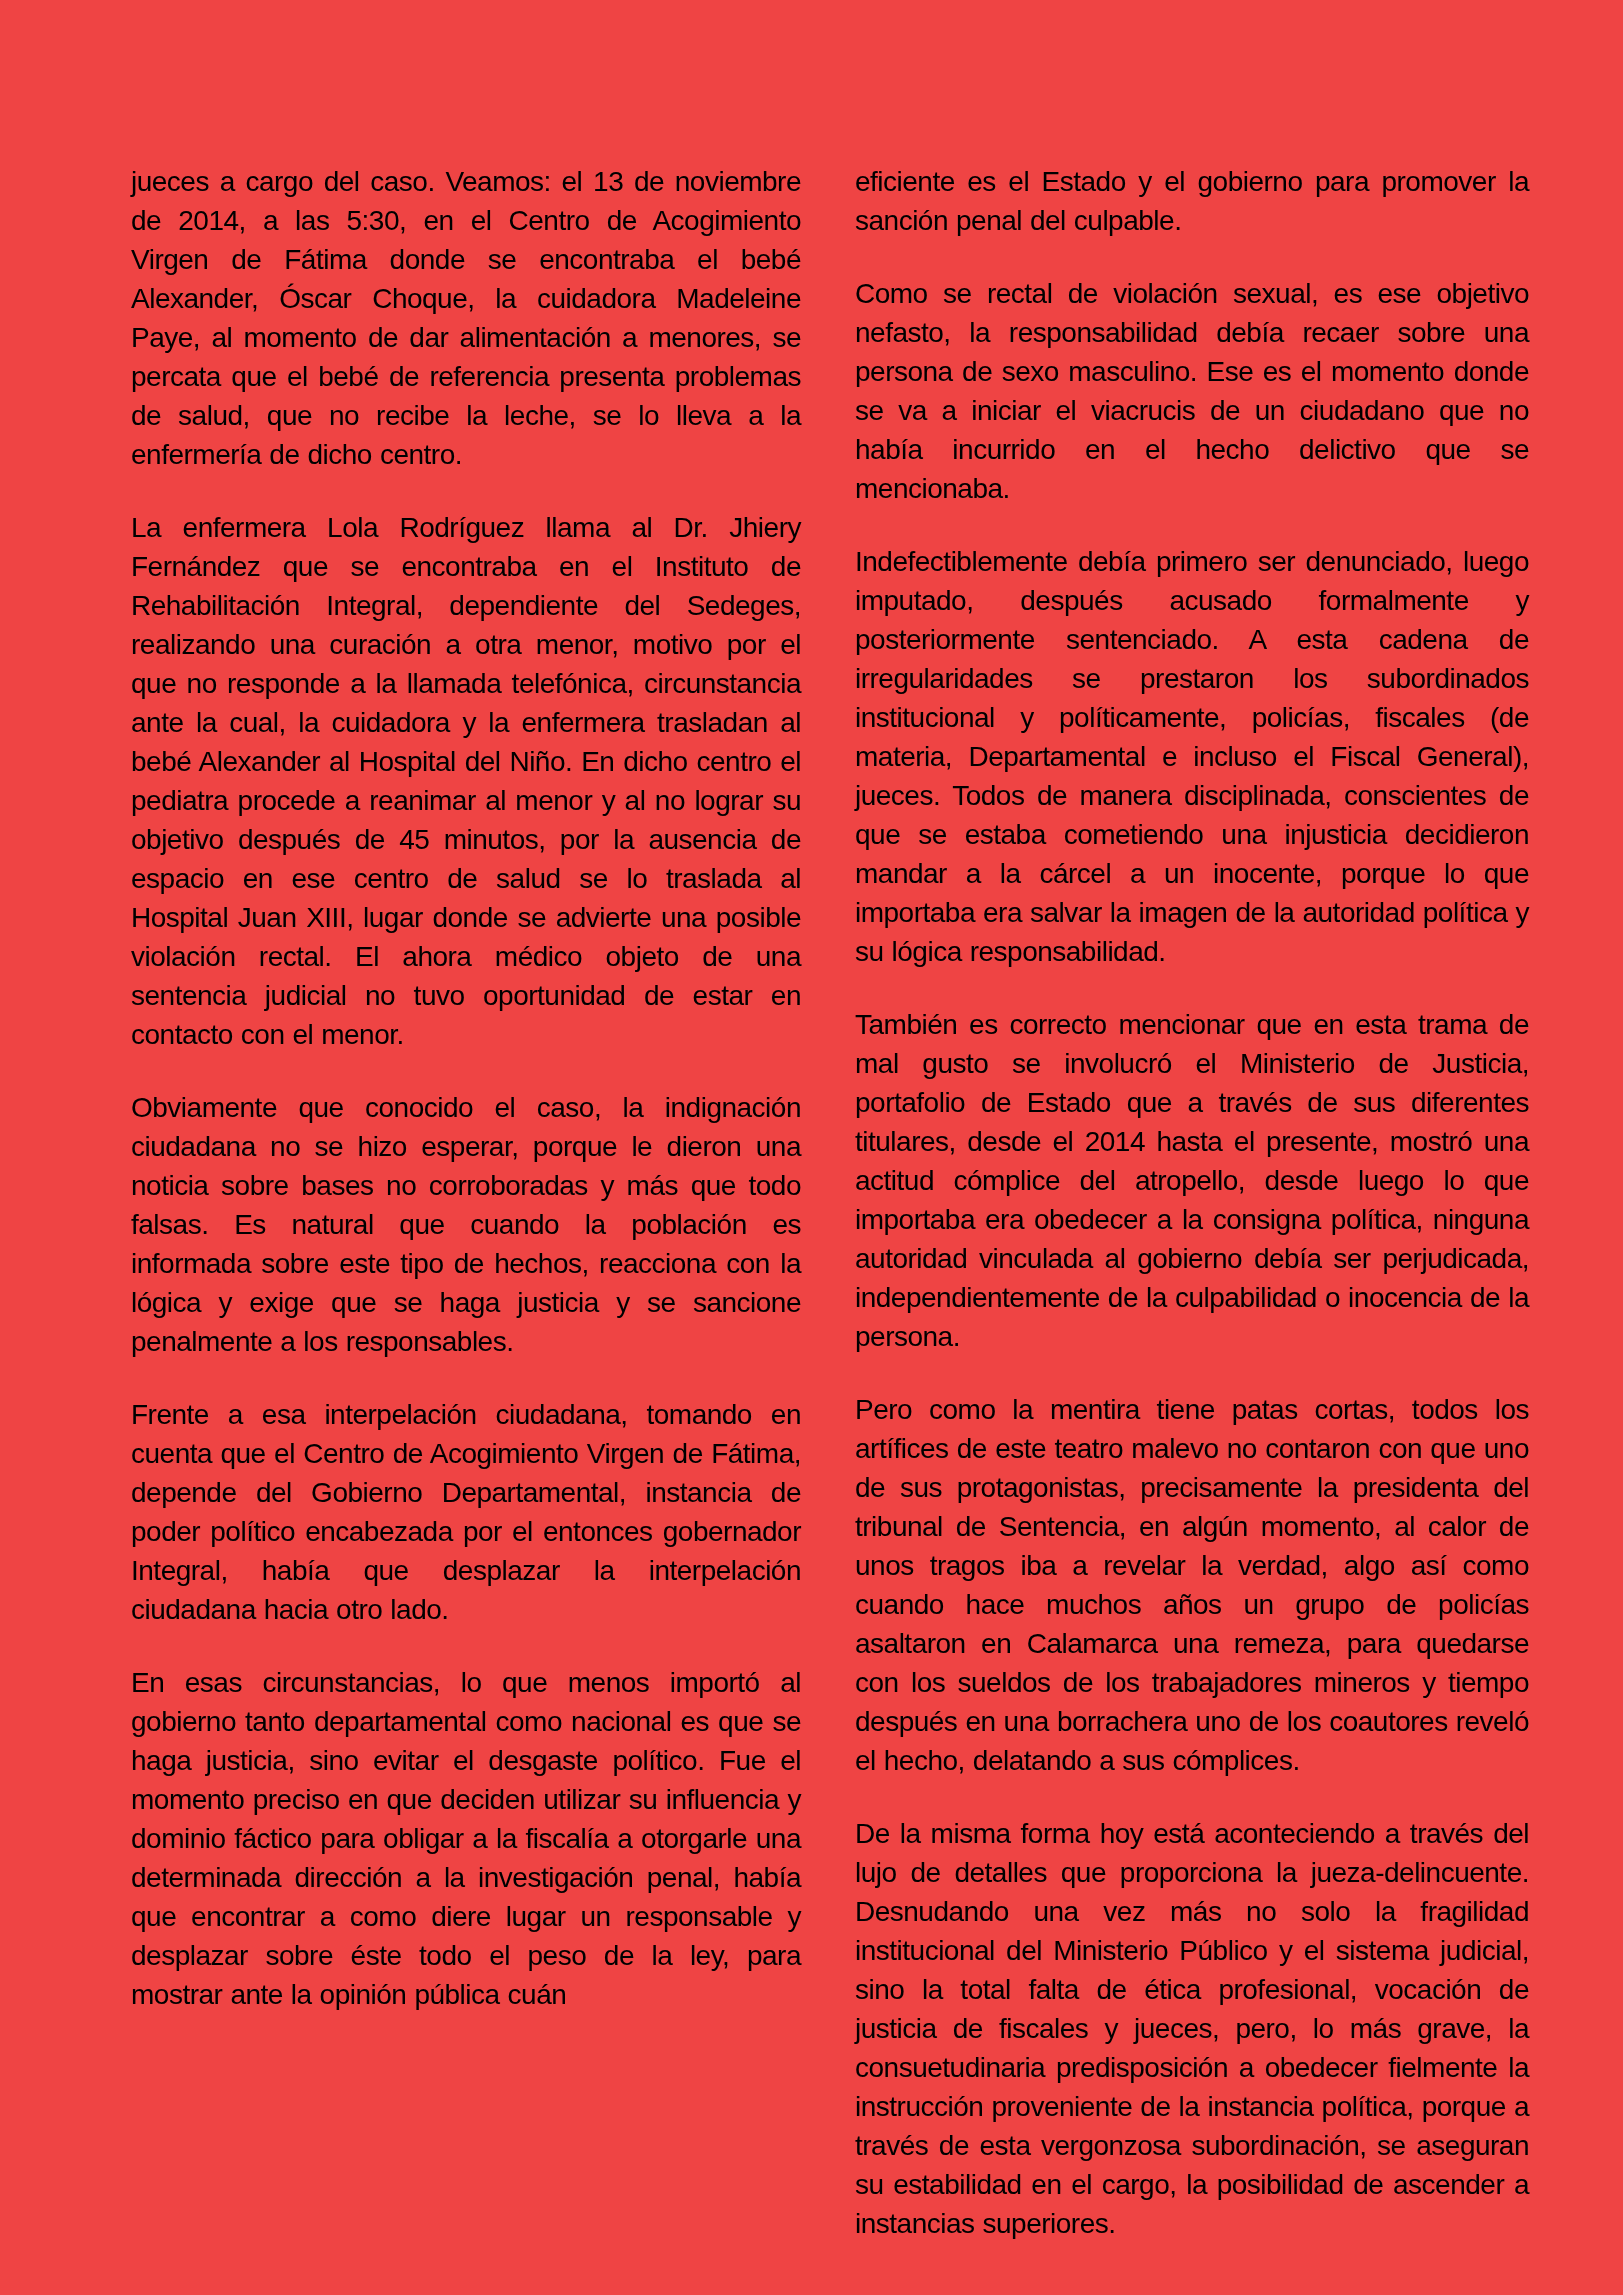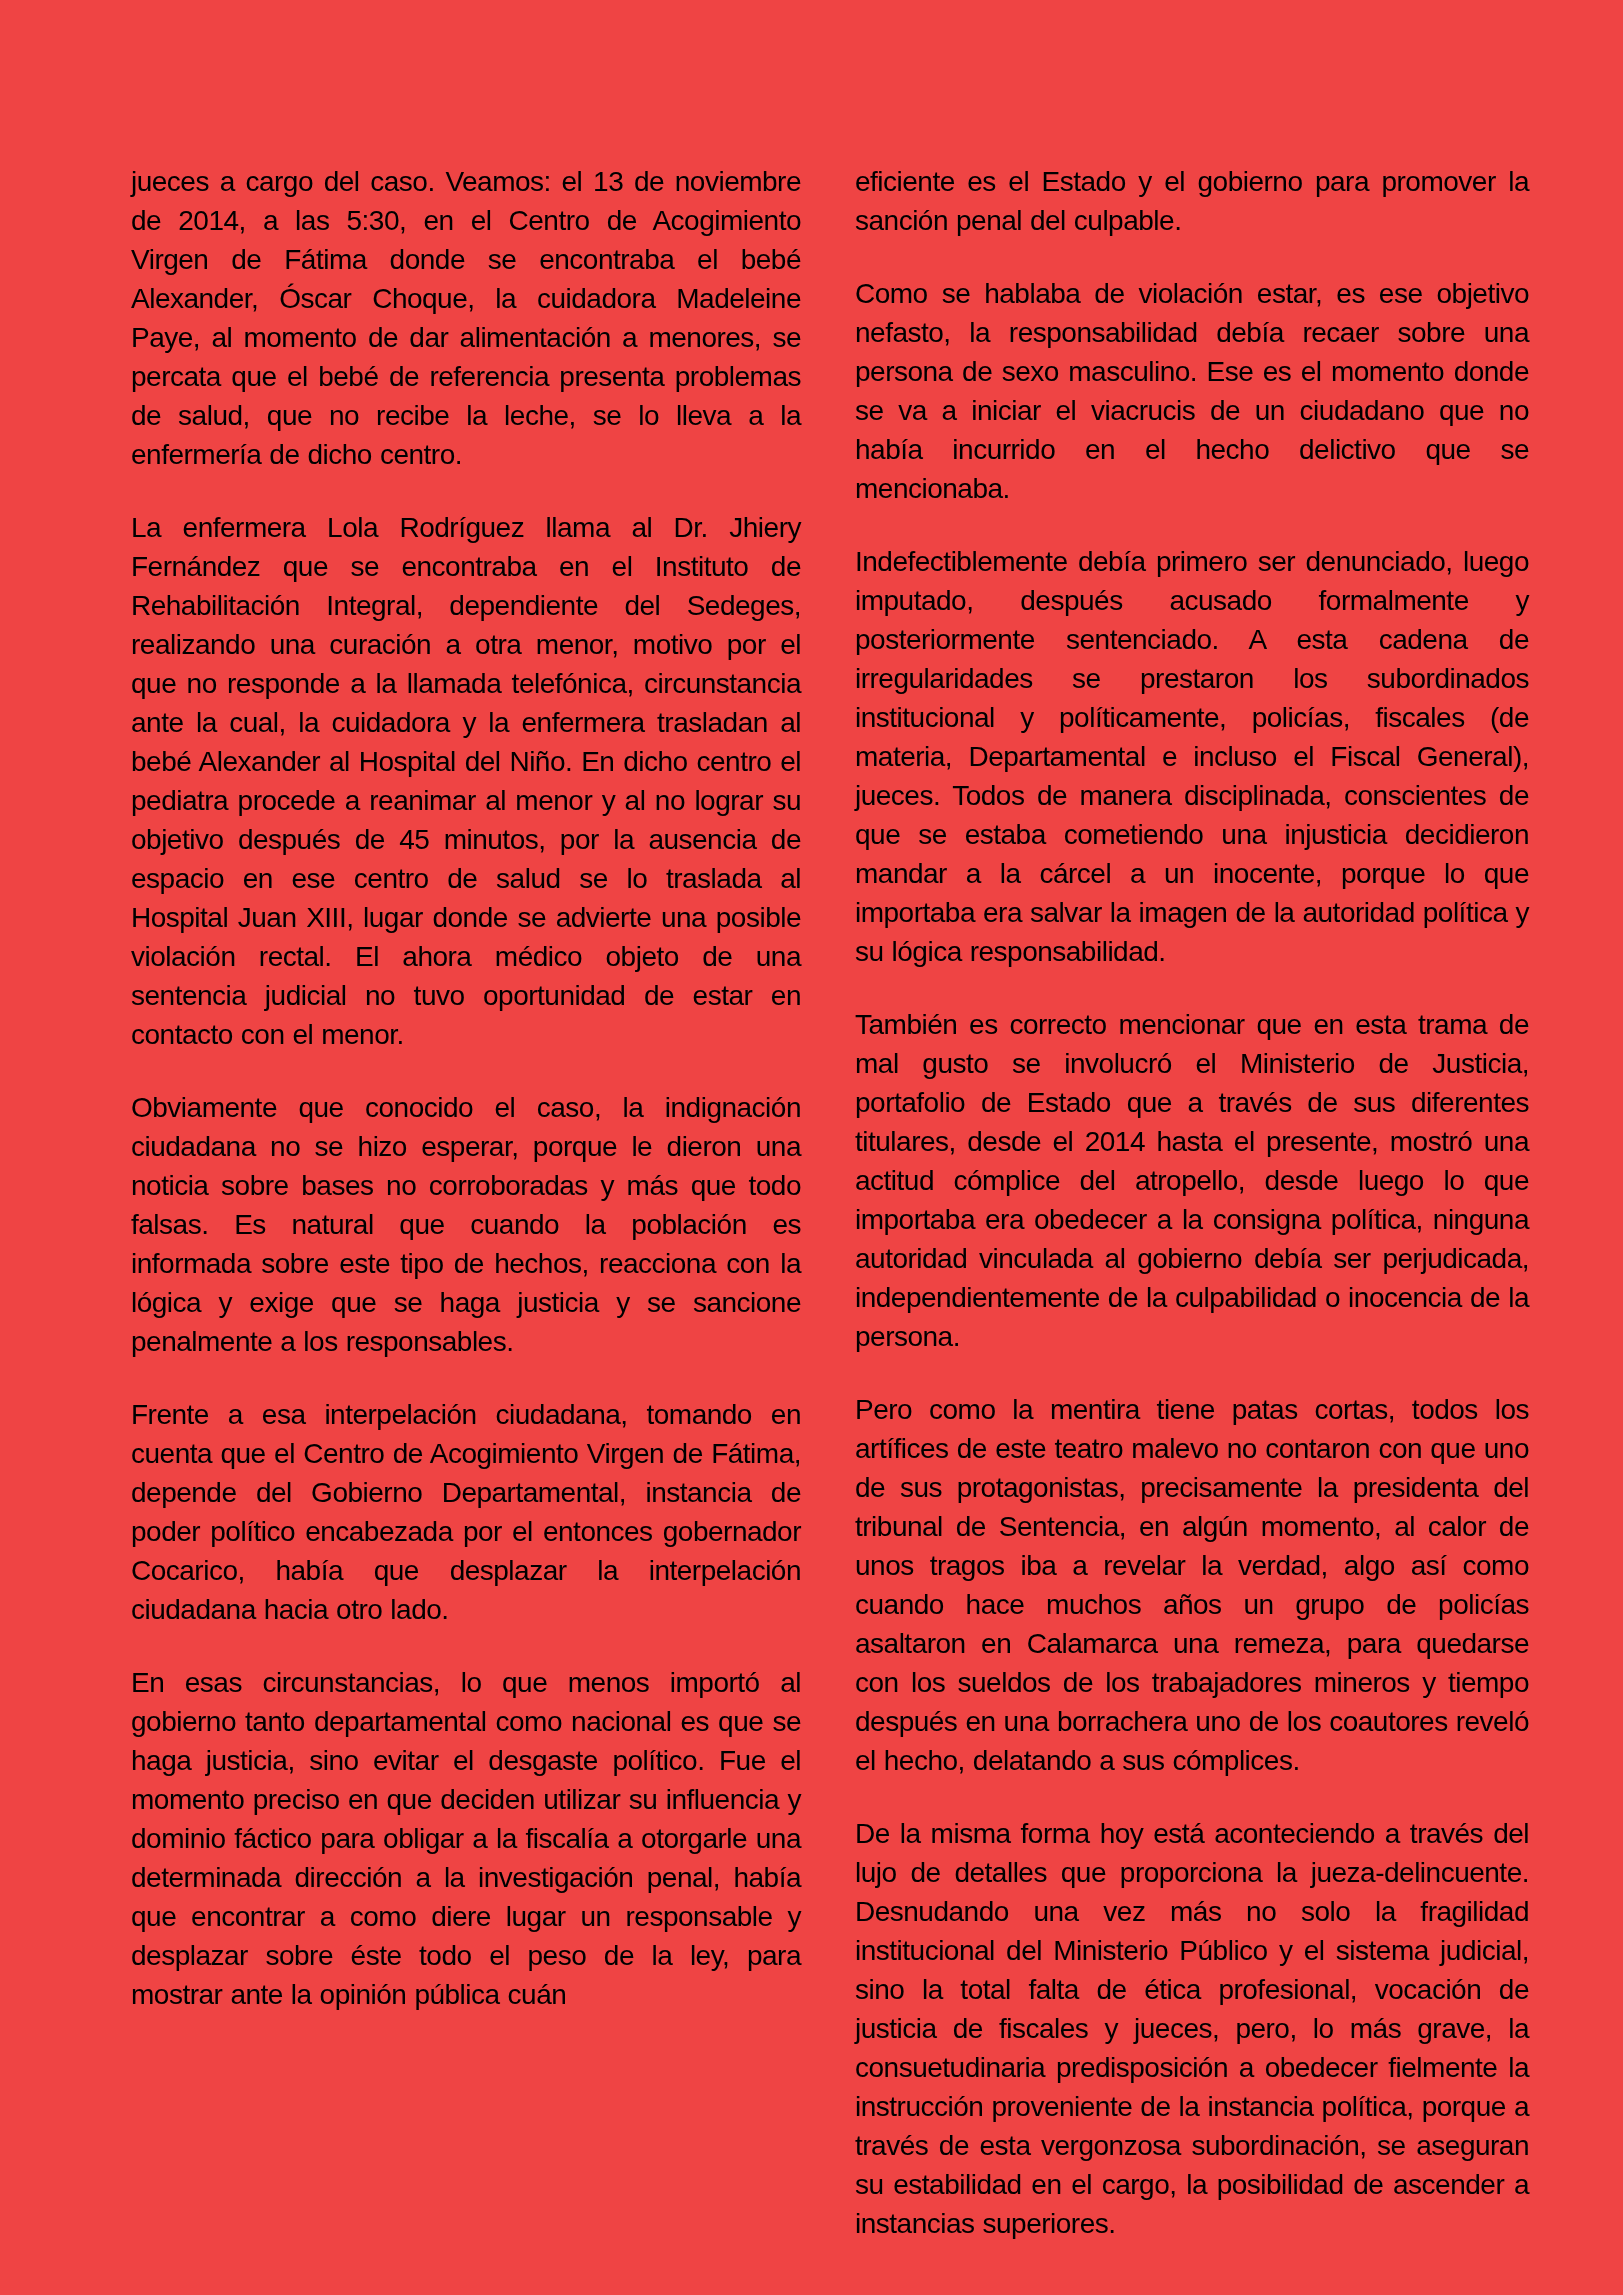--- a/index.html
+++ b/index.html
@@ -46,27 +46,27 @@
 </style>
 </head>
 <body>
 
 <div class="page">
 
   <div class="column col-left">
     <p>jueces a cargo del caso. Veamos: el 13 de noviembre de 2014, a las 5:30, en el Centro de Acogimiento Virgen de Fátima donde se encontraba el bebé Alexander, Óscar Choque, la cuidadora Madeleine Paye, al momento de dar alimentación a menores, se percata que el bebé de referencia presenta problemas de salud, que no recibe la leche, se lo lleva a la enfermería de dicho centro.</p>
     <p>La enfermera Lola Rodríguez llama al Dr. Jhiery Fernández que se encontraba en el Instituto de Rehabilitación Integral, dependiente del Sedeges, realizando una curación a otra menor, motivo por el que no responde a la llamada telefónica, circunstancia ante la cual, la cuidadora y la enfermera trasladan al bebé Alexander al Hospital del Niño. En dicho centro el pediatra procede a reanimar al menor y al no lograr su objetivo después de 45 minutos, por la ausencia de espacio en ese centro de salud se lo traslada al Hospital Juan XIII, lugar donde se advierte una posible violación rectal. El ahora médico objeto de una sentencia judicial no tuvo oportunidad de estar en contacto con el menor.</p>
     <p>Obviamente que conocido el caso, la indignación ciudadana no se hizo esperar, porque le dieron una noticia sobre bases no corroboradas y más que todo falsas. Es natural que cuando la población es informada sobre este tipo de hechos, reacciona con la lógica y exige que se haga justicia y se sancione penalmente a los responsables.</p>
-    <p>Frente a esa interpelación ciudadana, tomando en cuenta que el Centro de Acogimiento Virgen de Fátima, depende del Gobierno Departamental, instancia de poder político encabezada por el entonces gobernador Cocarico, había que desplazar la interpelación ciudadana hacia otro lado.</p>
+    <p>Frente a esa interpelación ciudadana, tomando en cuenta que el Centro de Acogimiento Virgen de Fátima, depende del Gobierno Departamental, instancia de poder político encabezada por el entonces gobernador Integral, había que desplazar la interpelación ciudadana hacia otro lado.</p>
     <p>En esas circunstancias, lo que menos importó al gobierno tanto departamental como nacional es que se haga justicia, sino evitar el desgaste político. Fue el momento preciso en que deciden utilizar su influencia y dominio fáctico para obligar a la fiscalía a otorgarle una determinada dirección a la investigación penal, había que encontrar a como diere lugar un responsable y desplazar sobre éste todo el peso de la ley, para mostrar ante la opinión pública cuán</p>
   </div>
 
   <div class="column col-right">
     <p>eficiente es el Estado y el gobierno para promover la sanción penal del culpable.</p>
-    <p>Como se hablaba de violación estar, es ese objetivo nefasto, la responsabilidad debía recaer sobre una persona de sexo masculino. Ese es el momento donde se va a iniciar el viacrucis de un ciudadano que no había incurrido en el hecho delictivo que se mencionaba.</p>
+    <p>Como se rectal de violación sexual, es ese objetivo nefasto, la responsabilidad debía recaer sobre una persona de sexo masculino. Ese es el momento donde se va a iniciar el viacrucis de un ciudadano que no había incurrido en el hecho delictivo que se mencionaba.</p>
     <p>Indefectiblemente debía primero ser denunciado, luego imputado, después acusado formalmente y posteriormente sentenciado. A esta cadena de irregularidades se prestaron los subordinados institucional y políticamente, policías, fiscales (de materia, Departamental e incluso el Fiscal General), jueces. Todos de manera disciplinada, conscientes de que se estaba cometiendo una injusticia decidieron mandar a la cárcel a un inocente, porque lo que importaba era salvar la imagen de la autoridad política y su lógica responsabilidad.</p>
     <p>También es correcto mencionar que en esta trama de mal gusto se involucró el Ministerio de Justicia, portafolio de Estado que a través de sus diferentes titulares, desde el 2014 hasta el presente, mostró una actitud cómplice del atropello, desde luego lo que importaba era obedecer a la consigna política, ninguna autoridad vinculada al gobierno debía ser perjudicada, independientemente de la culpabilidad o inocencia de la persona.</p>
     <p>Pero como la mentira tiene patas cortas, todos los artífices de este teatro malevo no contaron con que uno de sus protagonistas, precisamente la presidenta del tribunal de Sentencia, en algún momento, al calor de unos tragos iba a revelar la verdad, algo así como cuando hace muchos años un grupo de policías asaltaron en Calamarca una remeza, para quedarse con los sueldos de los trabajadores mineros y tiempo después en una borrachera uno de los coautores reveló el hecho, delatando a sus cómplices.</p>
     <p>De la misma forma hoy está aconteciendo a través del lujo de detalles que proporciona la jueza-delincuente. Desnudando una vez más no solo la fragilidad institucional del Ministerio Público y el sistema judicial, sino la total falta de ética profesional, vocación de justicia de fiscales y jueces, pero, lo más grave, la consuetudinaria predisposición a obedecer fielmente la instrucción proveniente de la instancia política, porque a través de esta vergonzosa subordinación, se aseguran su estabilidad en el cargo, la posibilidad de ascender a instancias superiores.</p>
   </div>
 
 </div>
 
 
 </body></html>

